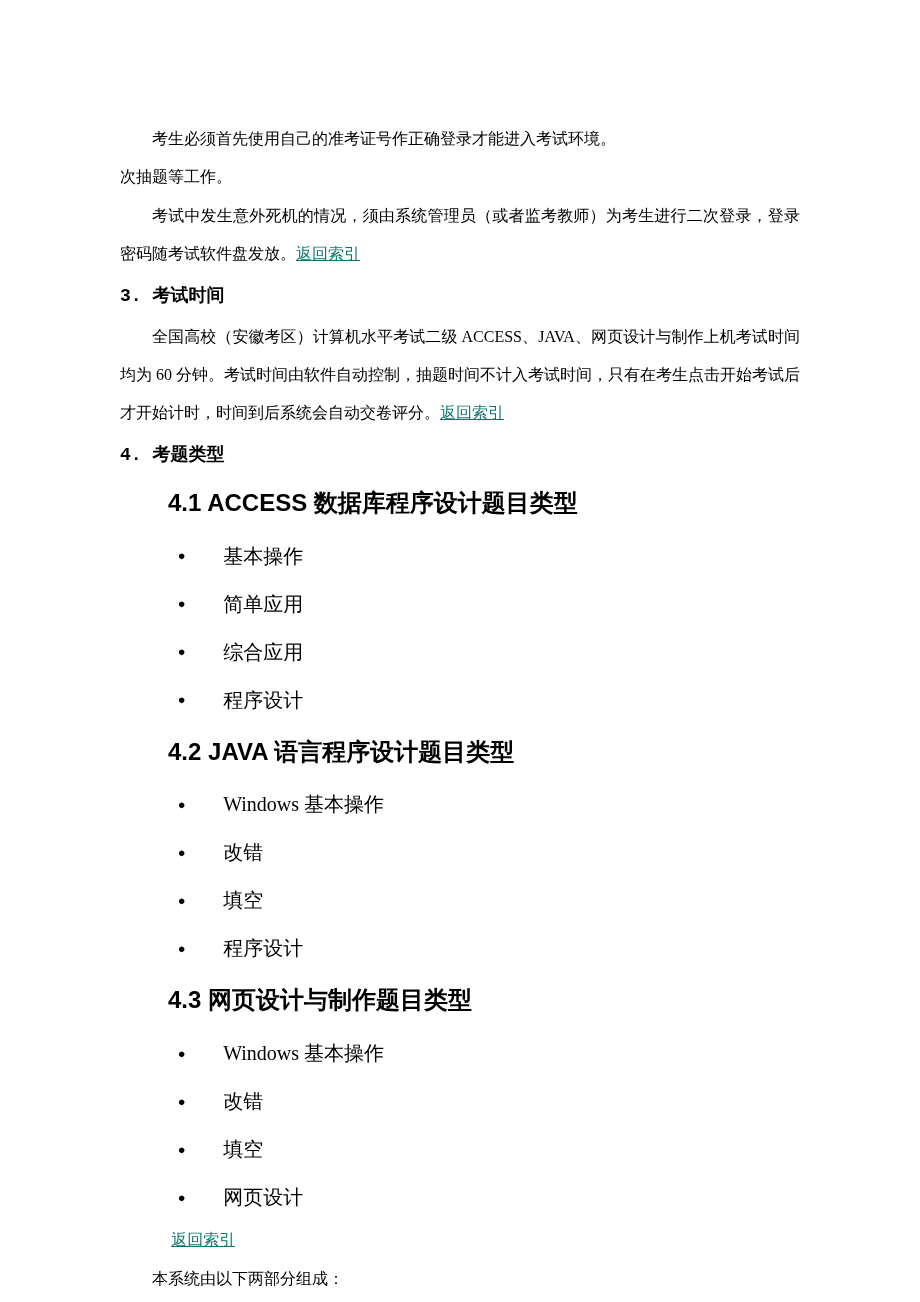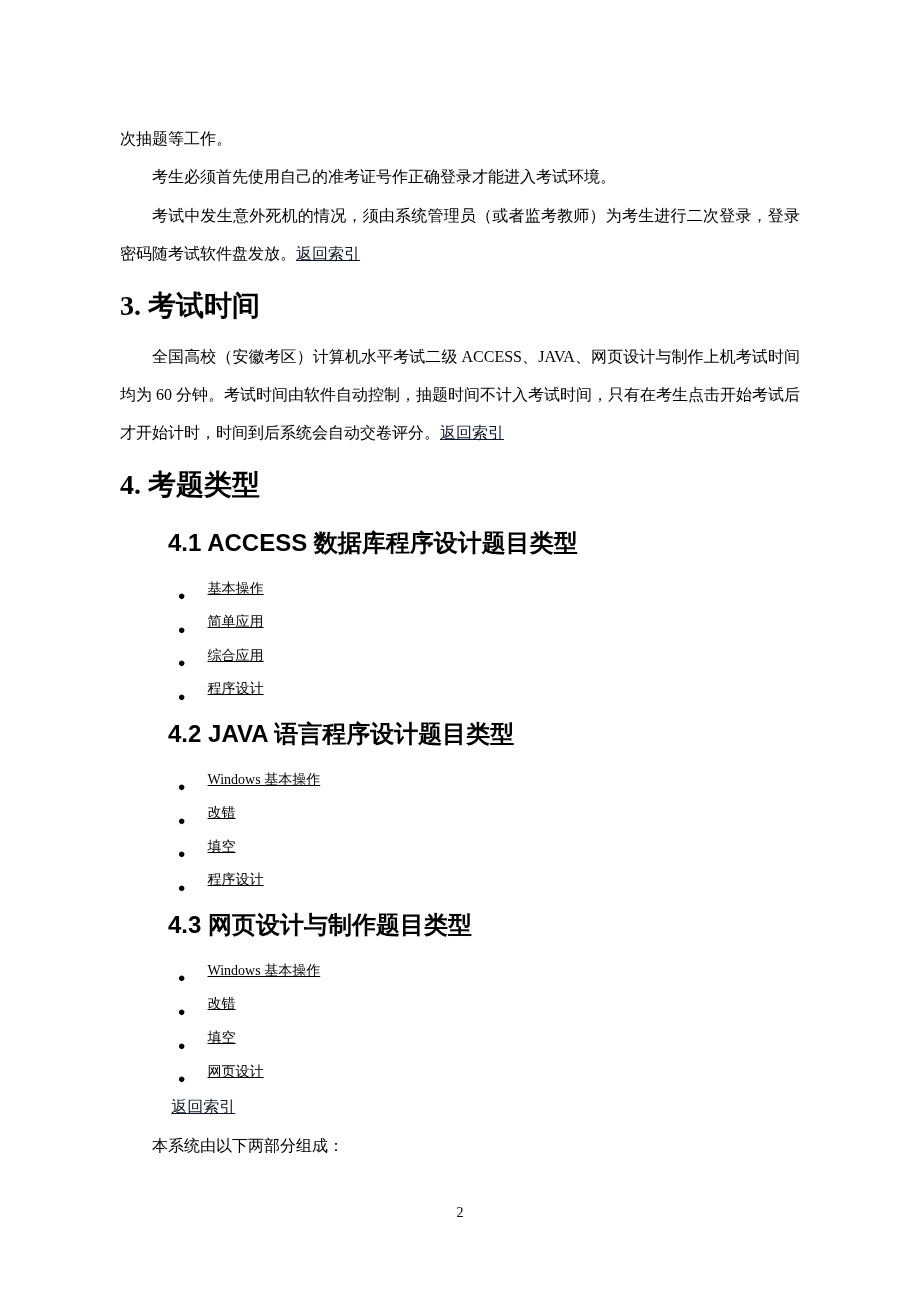--- a/index.html
+++ b/index.html
@@ -18,48 +18,47 @@
   .body-text {
     font-size: 16px;
     line-height: 2.4;
     text-align: justify;
     margin: 0;
   }
   .indent {
     text-indent: 2em;
   }
   .h1 {
-    font-size: 28px;
+    font-size: 18px;
     font-weight: bold;
-    font-family: Liberation Serif, serif;
+    font-family: Liberation Mono, monospace;
     line-height: 2.0;
     margin: 4px 0;
   }
   .h2 {
     font-size: 24px;
     font-weight: bold;
     font-family: "SimHei", "黑体", sans-serif;
     line-height: 2.2;
     margin: 2px 0 2px 2em;
   }
   .link {
-    color: #0f172a;
+    color: #0f766e;
     text-decoration: underline;
   }
   ul.bullets {
     list-style: none;
     padding: 0;
     margin: 0 0 0 3.2em;
   }
   ul.bullets li {
-    font-size: 14px;
+    font-size: 20px;
     line-height: 2.4;
     position: relative;
     padding-left: 2.6em;
-    text-decoration: underline;
   }
   ul.bullets li::before {
     content: "●";
     position: absolute;
     left: 0.5em;
     font-size: 13px;
     top: 0.65em;
     color: #000;
   }
   ul.bullets li.times {
@@ -76,23 +75,23 @@
     font-size: 14px;
     margin-top: 40px;
   }
   .times { font-family: "Times New Roman", "SimSun", serif; }
 </style>
 </head>
 <body>
 
 <div class="page">
 
+  <p class="body-text indent">考生必须首先使用自己的准考证号作正确登录才能进入考试环境。</p>
+
   <p class="body-text">次抽题等工作。</p>
-
-  <p class="body-text indent">考生必须首先使用自己的准考证号作正确登录才能进入考试环境。</p>
 
   <p class="body-text indent">
     <span>考试中发生意外死机的情况，须由系统管理员（或者监考教师）为考生进行二次登录，登录密码随考试软件盘发放。</span><a href="#" class="link">返回索引</a>
   </p>
 
   <div class="h1">3. 考试时间</div>
 
   <p class="body-text indent">
     <span>全国高校（安徽考区）计算机水平考试二级 ACCESS、JAVA、网页设计与制作上机考试时间均为 60 分钟。考试时间由软件自动控制，抽题时间不计入考试时间，只有在考生点击开始考试后才开始计时，时间到后系统会自动交卷评分。</span><a href="#" class="link">返回索引</a>
   </p>

